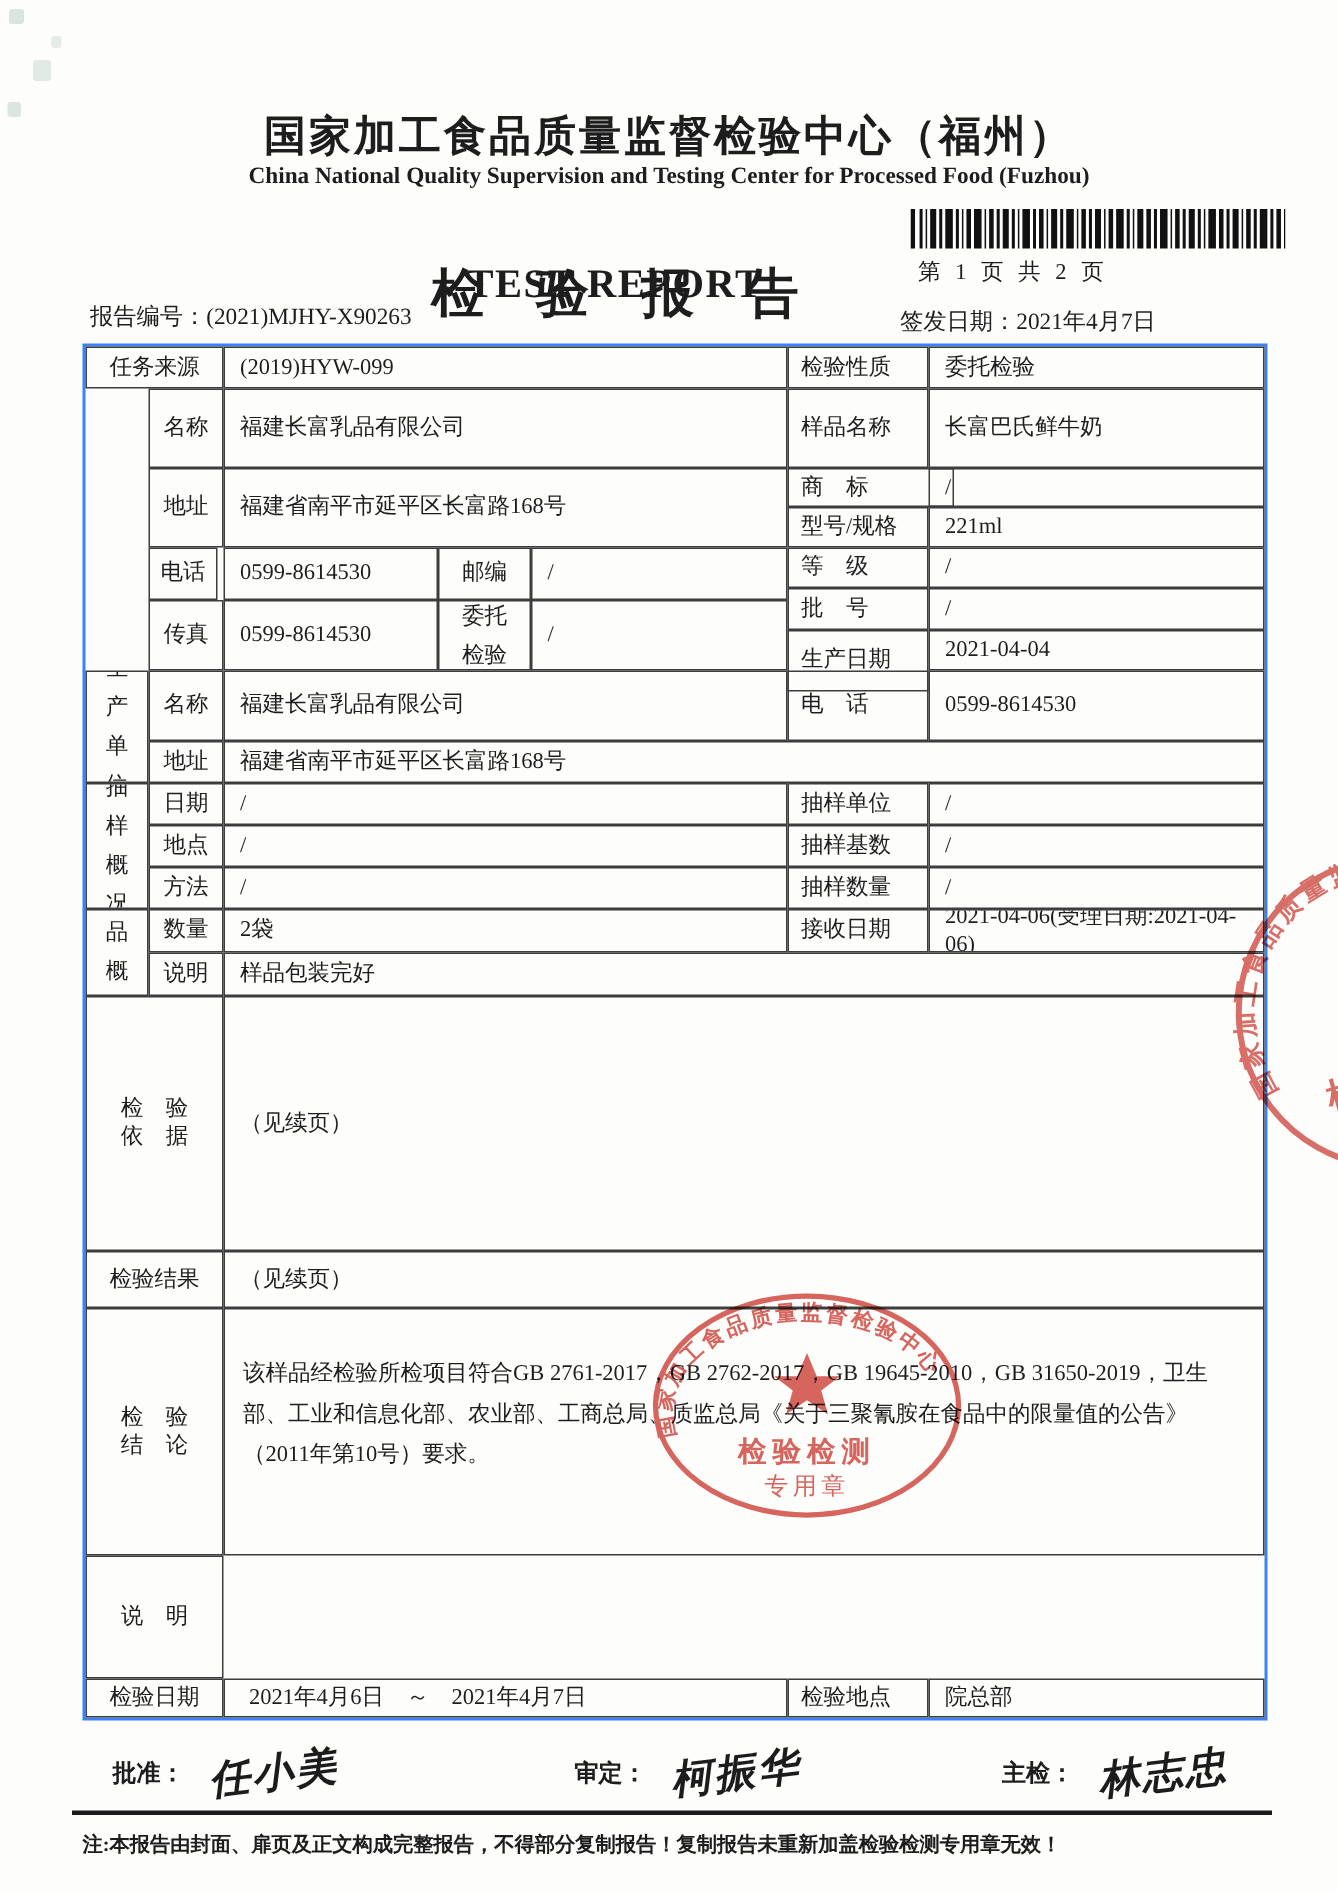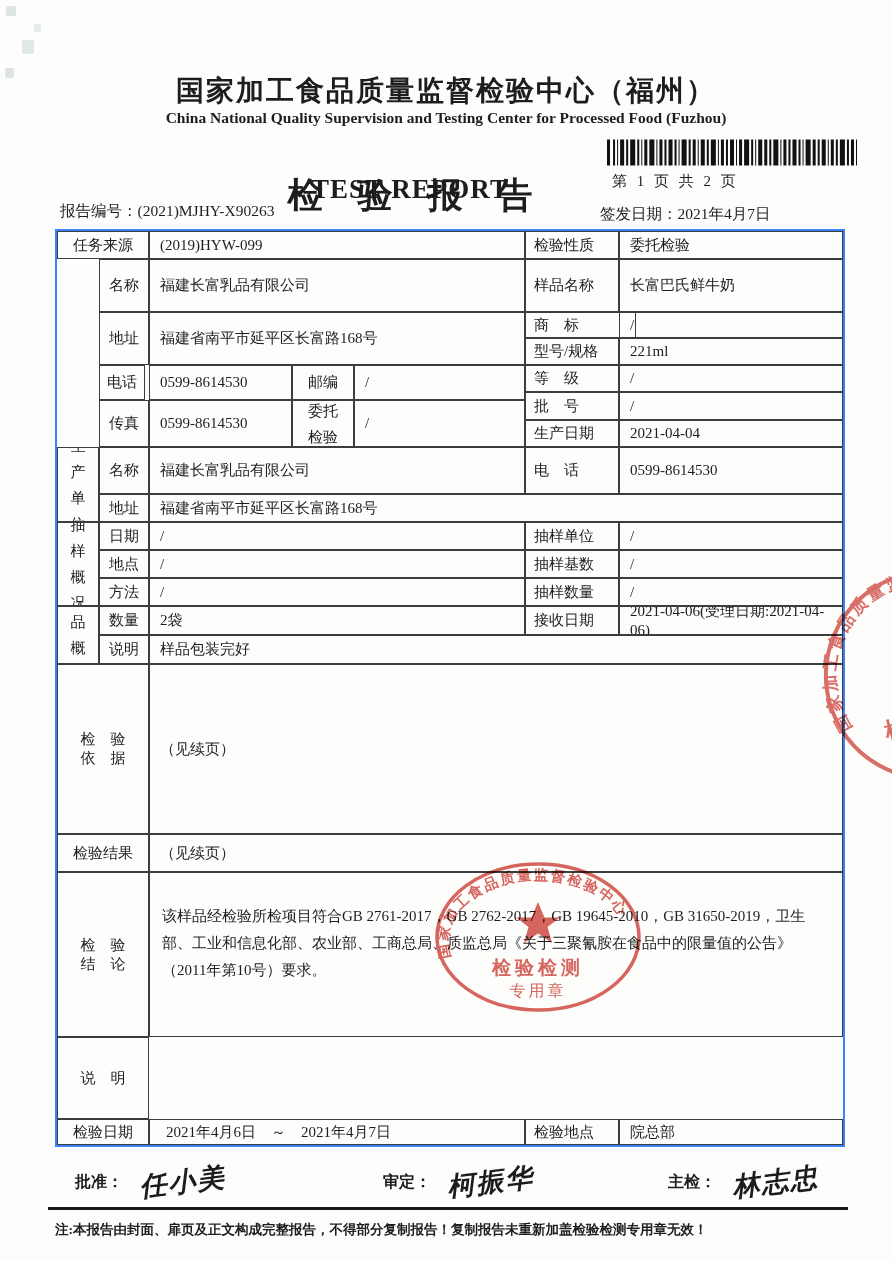--- a/index.html
+++ b/index.html
@@ -106,21 +106,21 @@
     <div class="cell val" style="left:562px;top:134px;width:224px;height:27px;">/</div>
     <div class="cell rlab" style="left:468px;top:161px;width:94px;height:28px;">批　号</div>
     <div class="cell val" style="left:562px;top:161px;width:224px;height:28px;">/</div>
 
     <div class="cell lab" style="left:42px;top:169px;width:50px;height:47px;">传真</div>
     <div class="cell val" style="left:92px;top:169px;width:143px;height:47px;">0599-8614530</div>
     <div class="cell v2" style="left:235px;top:169px;width:62px;height:47px;">
         <span>委托检验</span>
       </div>
     <div class="cell val" style="left:297px;top:169px;width:171px;height:47px;">/</div>
-    <div class="cell rlab" style="left:468px;top:189px;width:94px;height:27px;">生产日期</div>
+    <div class="cell rlab" style="left:468px;top:189px;width:94px;height:41px;">生产日期</div>
     <div class="cell val" style="left:562px;top:189px;width:224px;height:27px;">2021-04-04</div>
 
     <div class="cell v2" style="left:0;top:216px;width:42px;height:75px;">
         <span>生产单位</span>
       </div>
     <div class="cell lab" style="left:42px;top:216px;width:50px;height:47px;">名称</div>
     <div class="cell val" style="left:92px;top:216px;width:376px;height:47px;">福建长富乳品有限公司</div>
     <div class="cell rlab" style="left:468px;top:216px;width:94px;height:47px;">电　话</div>
     <div class="cell val" style="left:562px;top:216px;width:224px;height:47px;">0599-8614530</div>
     <div class="cell lab" style="left:42px;top:263px;width:50px;height:28px;">地址</div>

